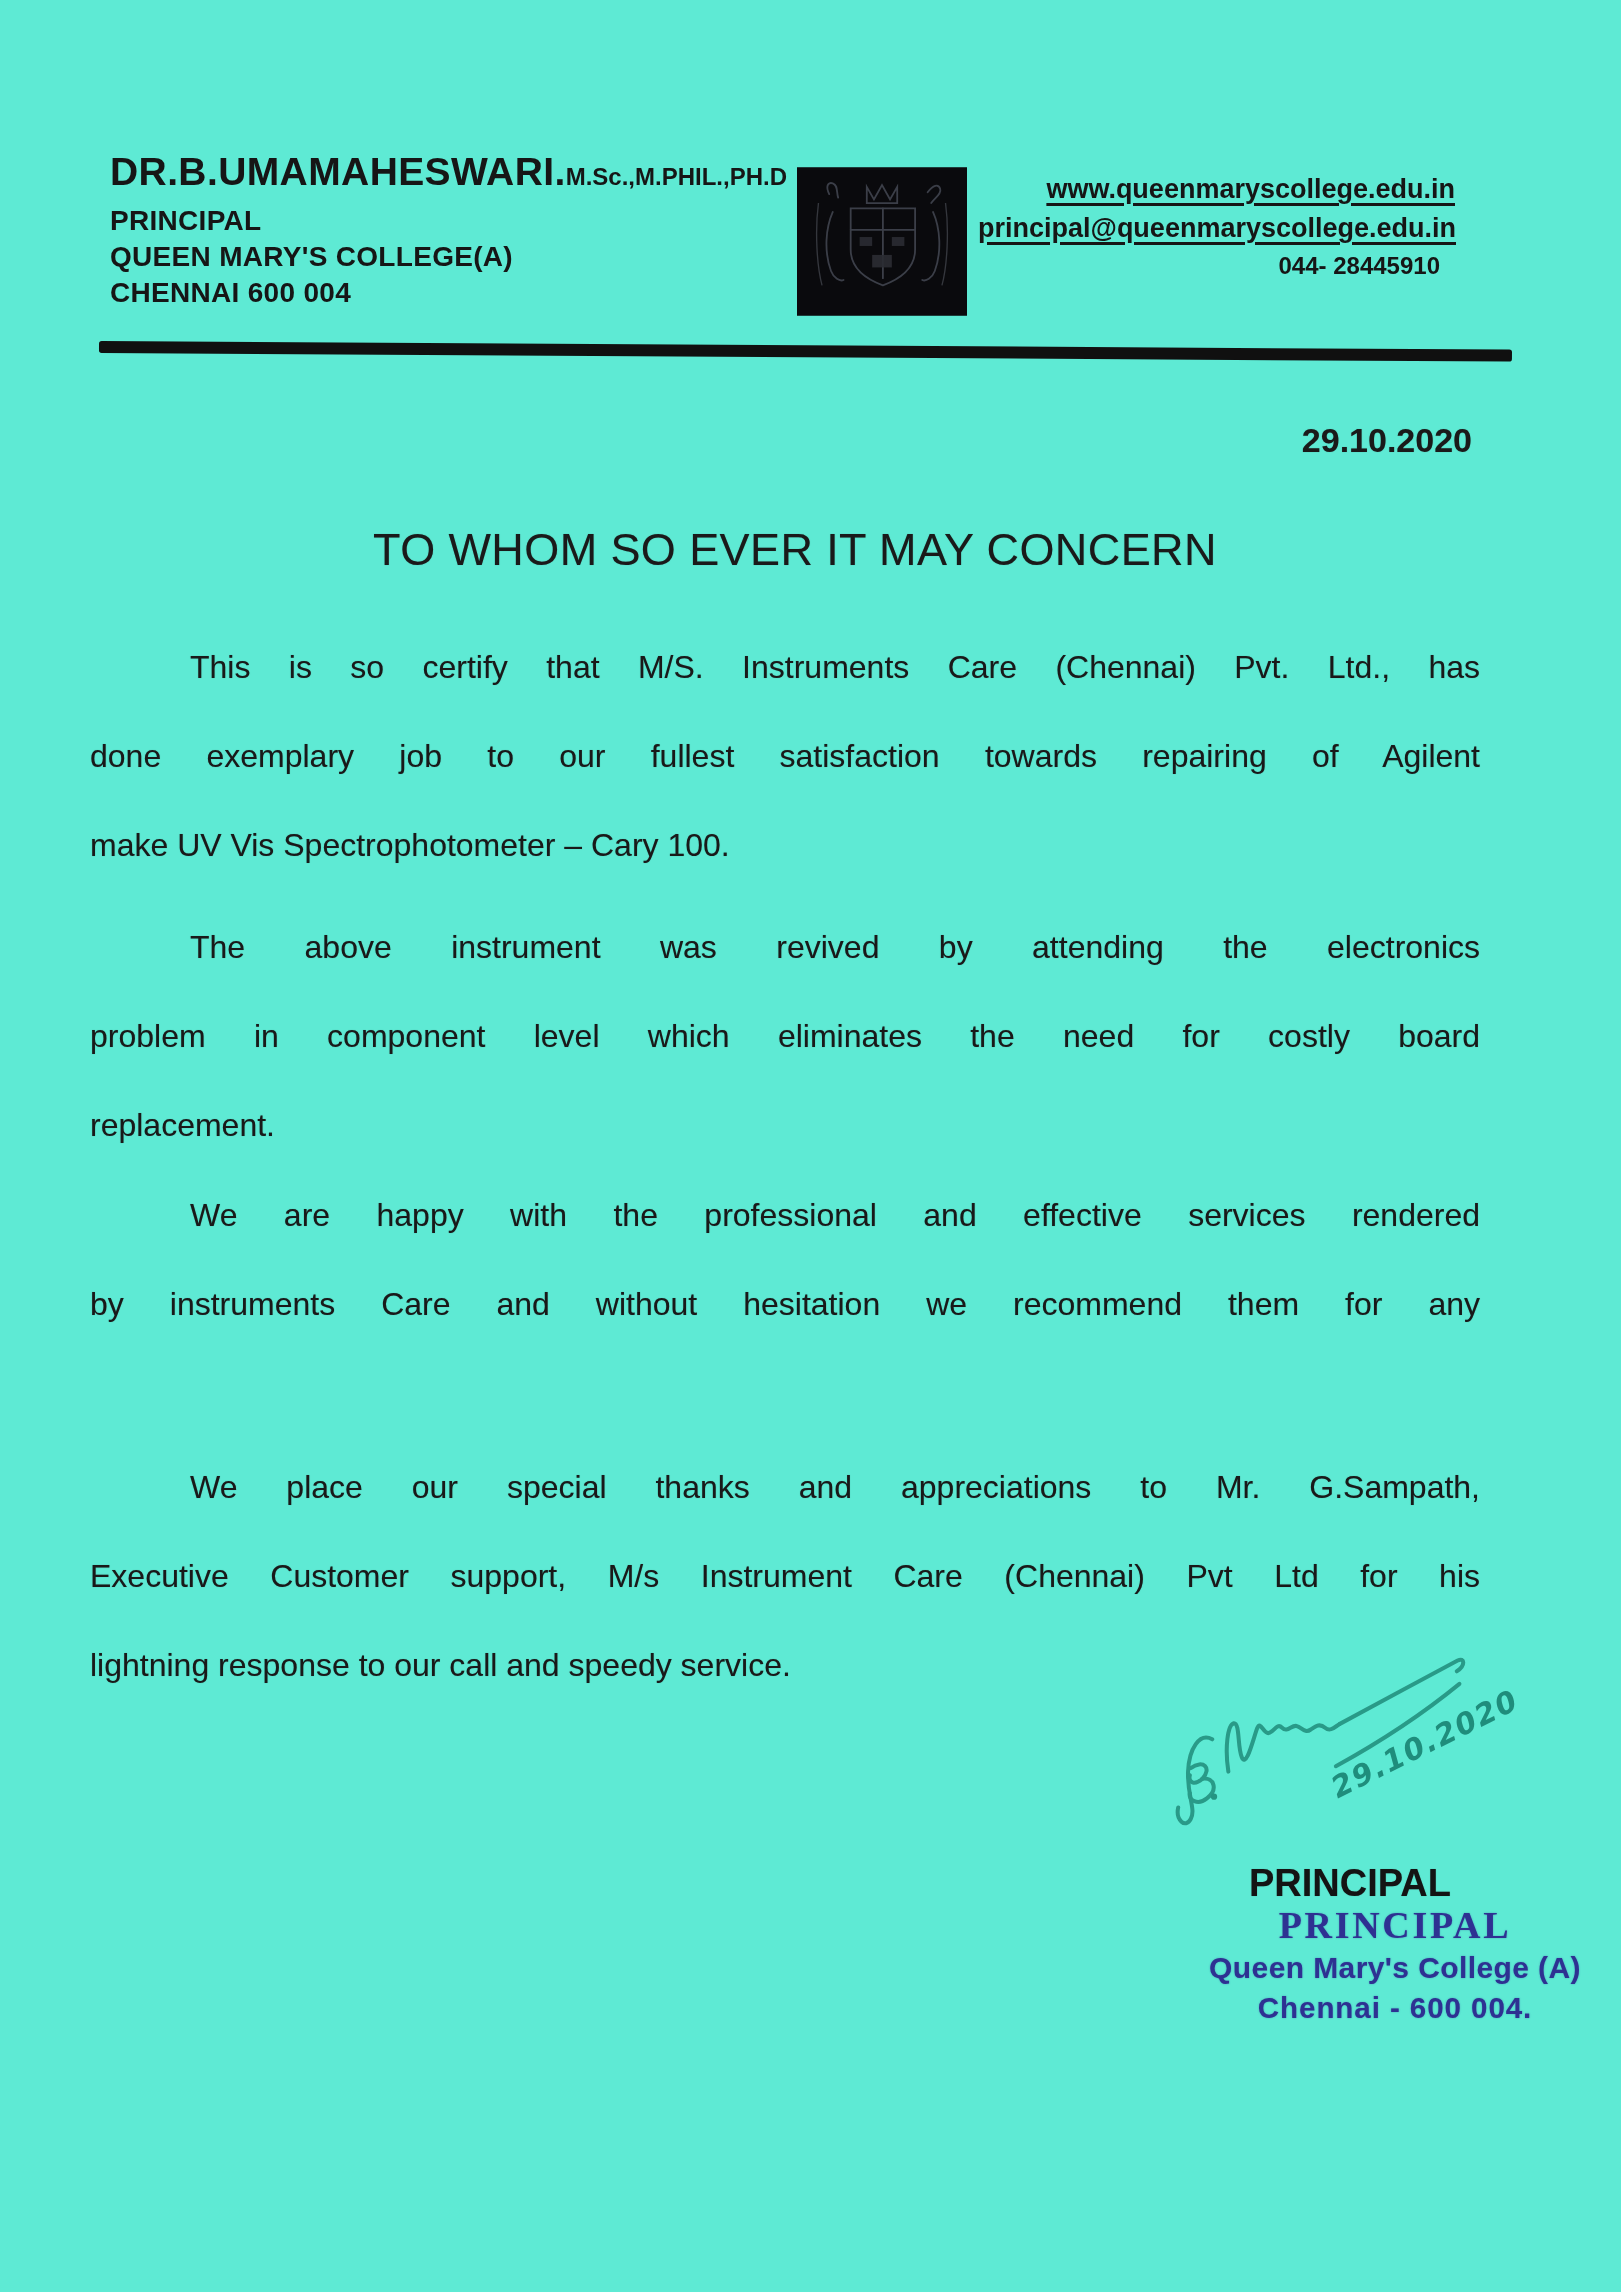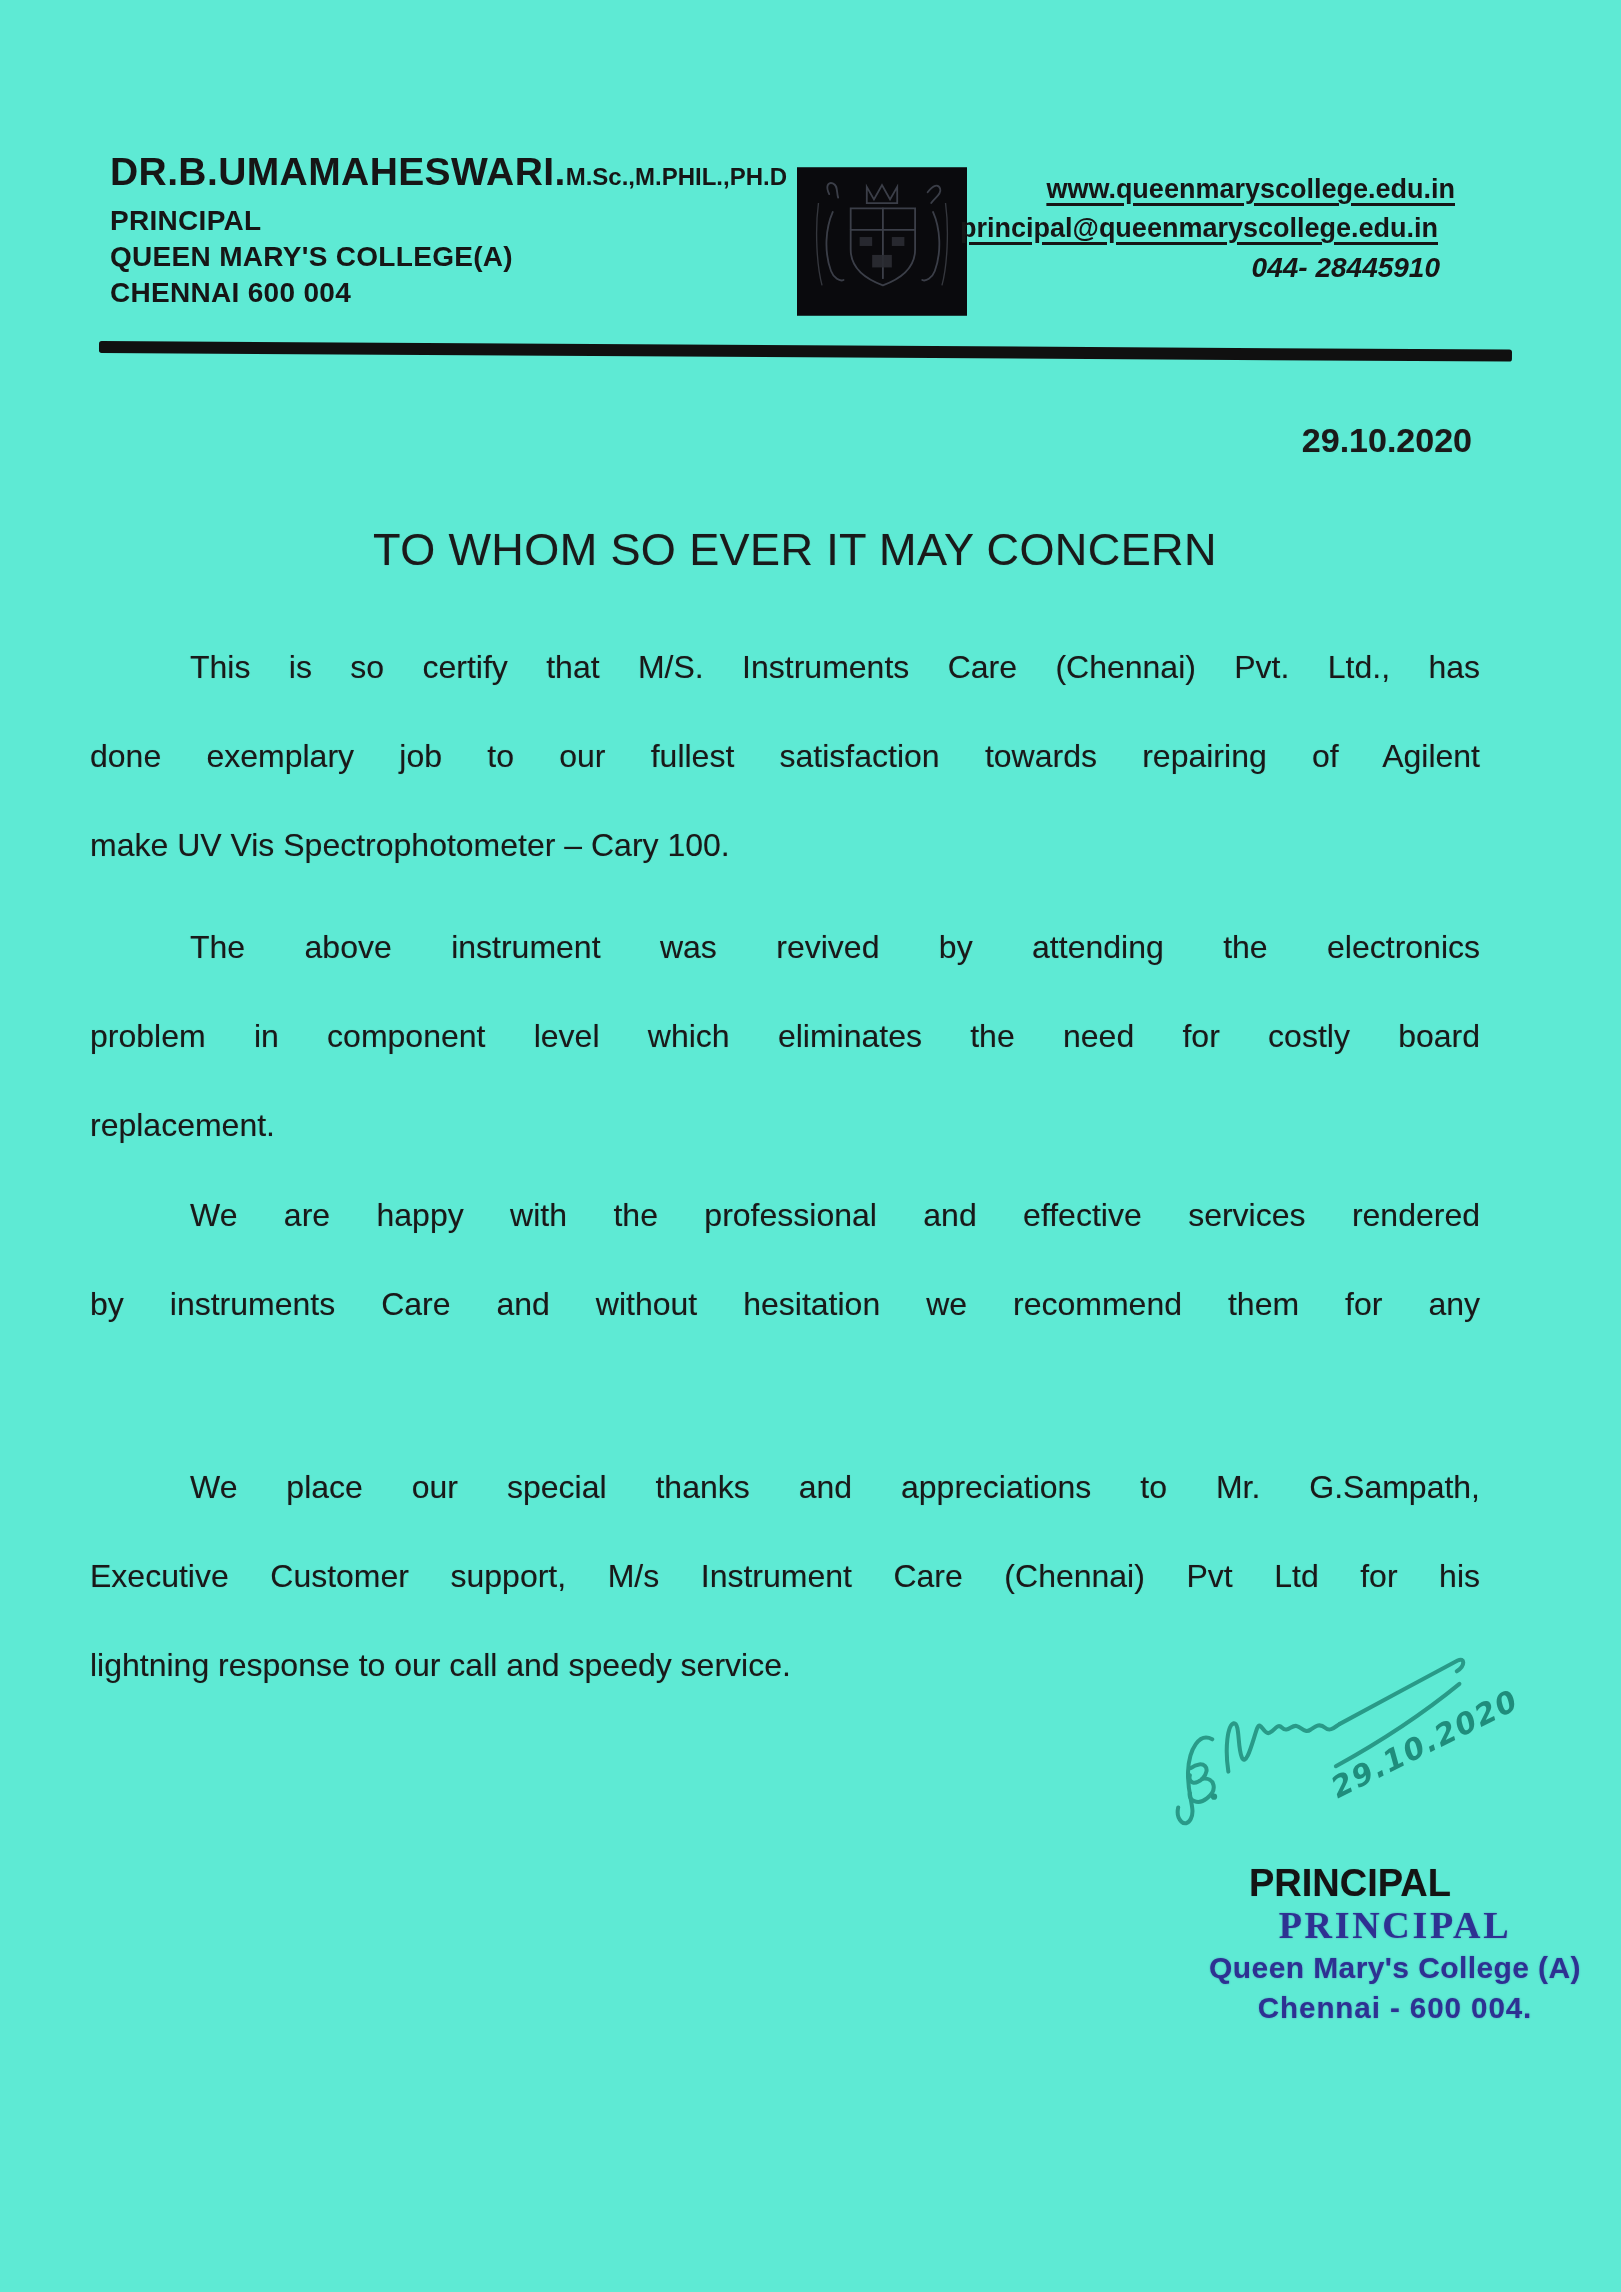--- a/index.html
+++ b/index.html
@@ -10,21 +10,21 @@
   }
   .abs{position:absolute;}
   
   .hdr-name-row{left:110px;top:150px;white-space:nowrap;}
   .hdr-name{font-size:39px;font-weight:700;letter-spacing:0.4px;color:#161616;}
   .hdr-qual{font-size:24px;font-weight:700;color:#161616;}
   .hdr-line{left:110px;font-size:28px;font-weight:700;color:#161616;letter-spacing:0.3px;}
   .crest{left:797px;top:167px;width:170px;height:149px;}
   .contact{font-weight:700;color:#161616;white-space:nowrap;}
   .contact-link{font-size:27px;text-decoration:underline;text-decoration-thickness:2.7px;text-underline-offset:4.5px;}
-  .contact-phone{font-size:28px;font-style:italic;}
+  .contact-phone{font-size:24px;}
   .hdr-rule{left:99px;top:341px;width:1413px;height:11.6px;background:#101010;border-radius:2.7px;transform:rotate(0.35deg);transform-origin:left center;}
   
   .scan-ink{text-shadow:0 0 0.9px rgba(30,30,30,.35);}
   .letter-date{top:421px;right:150px;font-size:34px;font-weight:700;}
   .letter-heading{left:100px;top:524px;width:1390px;text-align:center;font-size:45px;font-weight:400;letter-spacing:0.4px;}
   .para{left:90px;width:1390px;}
   .bl{font-size:32px;font-weight:400;line-height:89px;color:#191919;}
   .jf{text-align:justify;text-align-last:justify;}
   .ind{padding-left:100px;}
   
@@ -64,21 +64,21 @@
       <rect x="106" y="78" width="14" height="10"></rect>
       <rect x="84" y="98" width="22" height="14"></rect>
     </g>
     <g stroke="#757a86" stroke-width="1.5" opacity="0.4" fill="none">
       <path d="M24,40 c-4,30 -2,70 4,92"></path>
       <path d="M166,40 c4,30 2,70 -4,92"></path>
     </g>
   </svg>
 
   <div class="abs contact contact-link" style="top:174px;right:167px">www.queenmaryscollege.edu.in</div>
-  <div class="abs contact contact-link" style="top:213px;right:184px">principal@queenmaryscollege.edu.in</div>
+  <div class="abs contact contact-link" style="top:213px;right:166px">principal@queenmaryscollege.edu.in</div>
   <div class="abs contact contact-phone" style="top:252px;right:182px">044- 28445910</div>
 
   <div class="abs hdr-rule"></div>
 
   <div class="abs letter-date scan-ink">29.10.2020</div>
 
   <div class="abs letter-heading scan-ink">TO WHOM SO EVER IT MAY CONCERN</div>
 
   <div class="abs para" style="top:623px">
     <div class="bl jf ind scan-ink">This is so certify that M/S. Instruments Care (Chennai) Pvt. Ltd., has</div>

